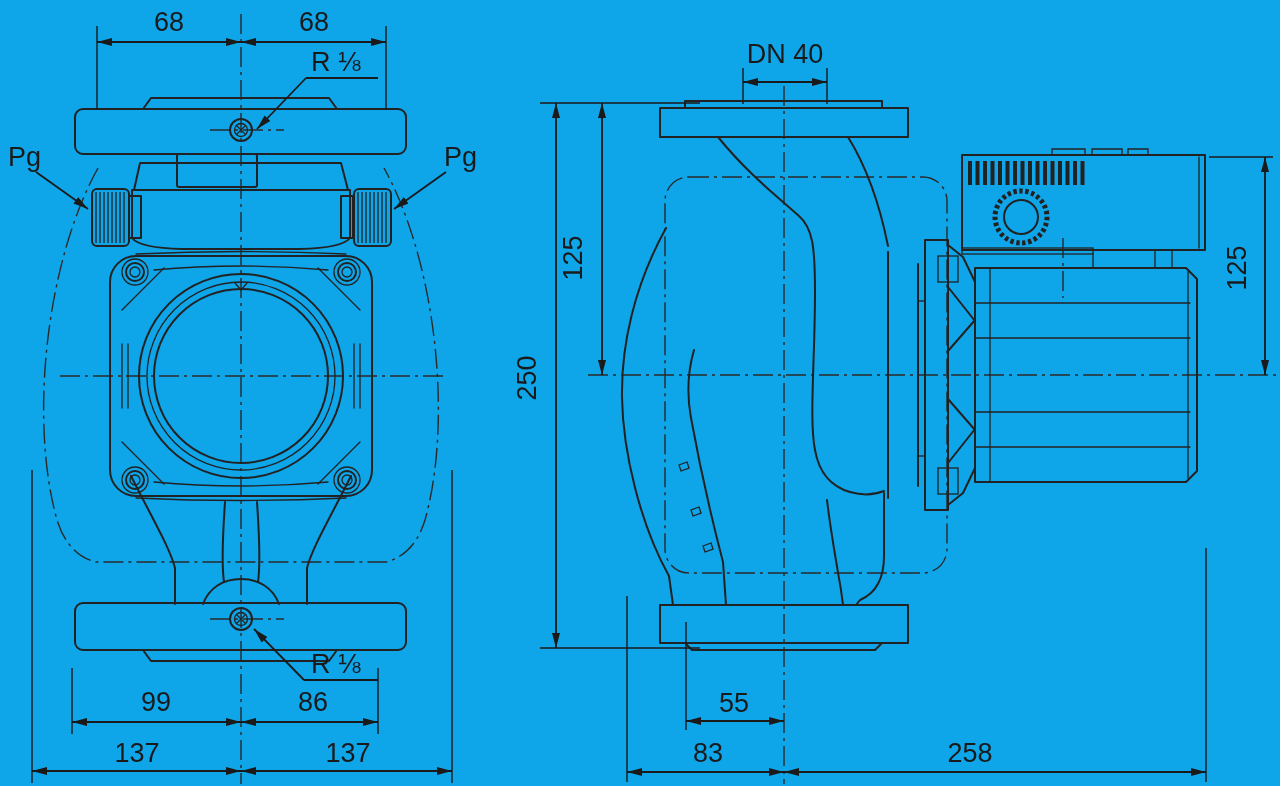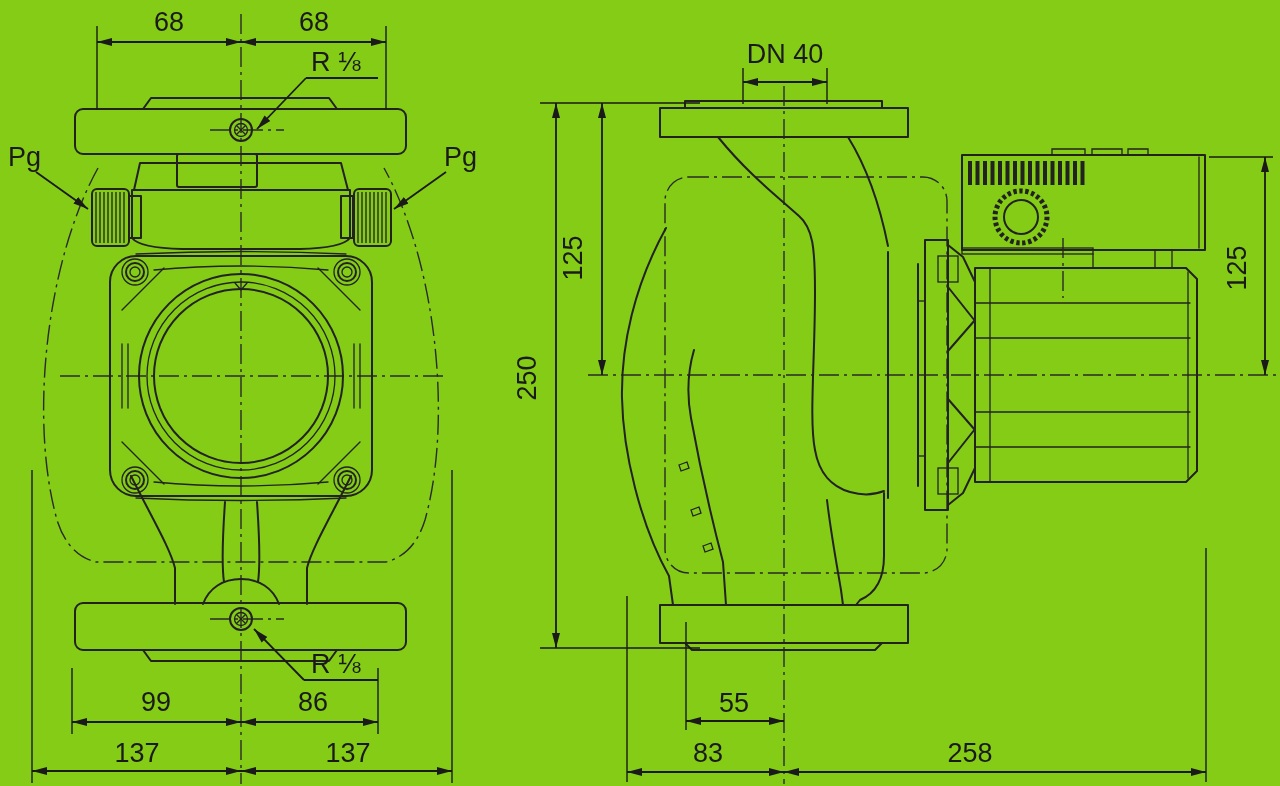--- a/index.html
+++ b/index.html
@@ -1,16 +1,16 @@
 <!DOCTYPE html>
 <html><head>
 <meta charset="utf-8">
 <style>
   html,body{margin:0;padding:0;background:#ffffff;}
-  .page{width:1280px;height:786px;background:#84cc16;position:relative;overflow:hidden;
+  .page{width:1280px;height:786px;background:#0ea5e9;position:relative;overflow:hidden;
         font-family:"Liberation Sans", sans-serif;}
   svg{display:block;}
   
   .obj{fill:none;stroke:#222222;stroke-width:2;stroke-linecap:round;stroke-linejoin:round;}
   .thin{fill:none;stroke:#222222;stroke-width:1.3;stroke-linecap:round;}
   .ribs{fill:none;stroke:#222222;stroke-width:1.3;}
   .slats{fill:none;stroke:#222222;stroke-width:4;}
   .knurl{fill:none;stroke:#222222;stroke-width:5;stroke-dasharray:3.4 2.6;}
   
   .cl{fill:none;stroke:#2a2a2a;stroke-width:1.4;stroke-dasharray:20 5 3 5;}

